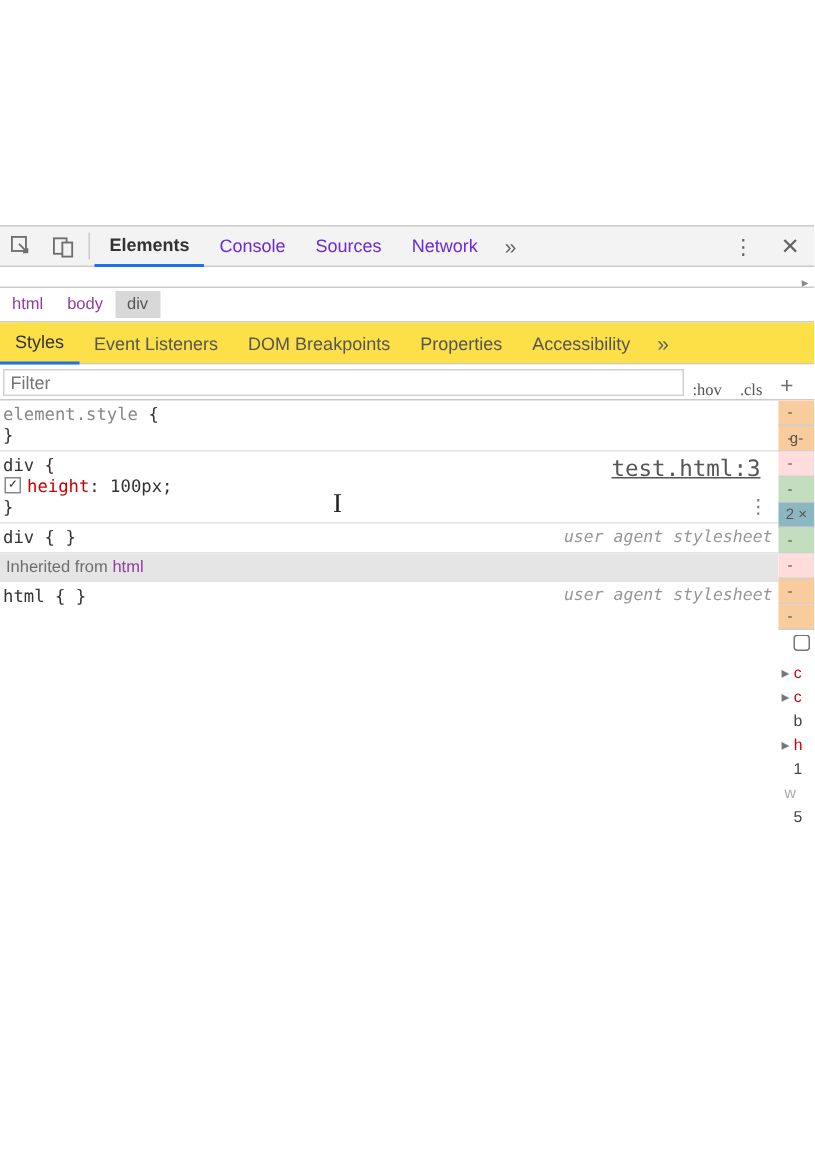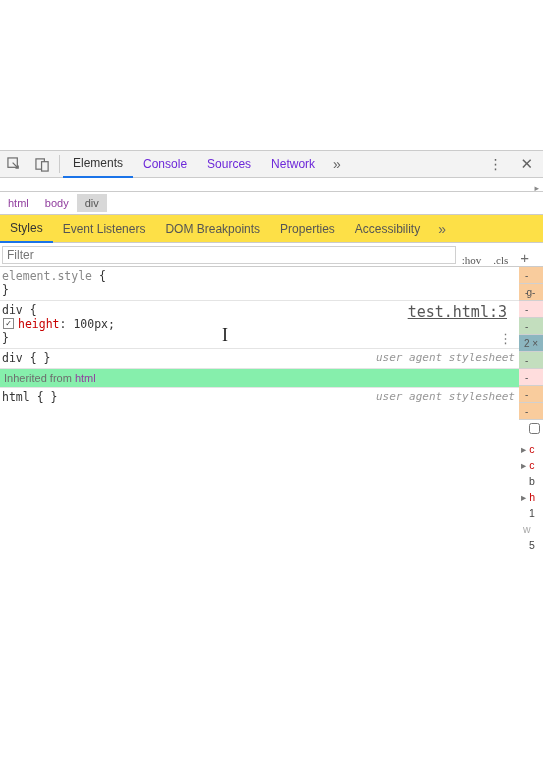--- a/index.html
+++ b/index.html
@@ -4,21 +4,21 @@
   <style>
     * { box-sizing: border-box; }
     body { margin:0; padding:0; font-family: "Segoe UI", Arial, sans-serif; font-size:12px; color:#333; background:#fff; width:543px; height:769px; overflow:hidden; position:relative;}
     .top-gap { height:150px; background:#fff;}
     .toolbar { height:28px; border-top:1px solid #cbcbcb; border-bottom:1px solid #cbcbcb; display:flex; align-items:stretch; background:#f3f3f3;}
     .tb-btn { display:flex; align-items:center; justify-content:center; width:28px; color:#444; }
     .tb-btn svg { width:15px; height:15px; stroke:#6e6e6e; fill:none; }
     .tb-sep { width:1px; background:#cbcbcb; margin:4px 3px;}
     .tabs { display:flex; align-items:center; gap:0; }
     .tab { padding:0 10px; height:28px; display:flex; align-items:center; color:#6d28d9; cursor:default;}
-    .tab.active { color:#333; border-bottom:2px solid #1a73e8; font-weight:400; height:28px;}
+    .tab.active { color:#333; border-bottom:2px solid #1a73e8; font-weight:700; height:28px;}
     .tb-right { margin-left:auto; display:flex; align-items:center;}
     .expand-icon { font-size:14px; color:#636363; padding:0 8px;}
     .kebab { padding:0 8px; font-size:14px; color:#636363;}
     .close-x { padding:0 10px; font-size:15px; color:#636363;}
 
     .dom-path-bar { height:14px; border-bottom:1px solid #cbcbcb; background:#fff; position:relative;}
     .dom-path-bar::after{ content:"▸"; position:absolute; right:4px; bottom:-2px; font-size:9px; color:#888;}
 
     .breadcrumbs { height:23px; border-bottom:1px solid #cbcbcb; display:flex; align-items:center; font-size:11px; background:#fff;}
     .crumb { padding:3px 8px; color:#903d9e; cursor:default;}
@@ -42,21 +42,21 @@
     .sel-span { color:#333;}
     .brace { color:#333;}
     .prop-line { padding-left:16px; position:relative;}
     .prop-name { color:#c80000;}
     .prop-val { color:#333;}
     .prop-val.kw { font-style:italic;}
     .ua { font-style: italic; color:#777;}
     .src-link { position:absolute; right:12px; top:2px; font-size:15px; color:#555; text-decoration:underline;}
     .ua-label { position:absolute; right:4px; top:2px; font-size:11px; font-style:italic; color:#969696;}
     .check { position:absolute; left:1px; top:1px; width:11px; height:11px; border:1px solid #888; background:#fff; font-size:9px; line-height:9px; text-align:center; color:#333;}
-    .inh-bar { background:#86efac; color:#6d6d6d; padding:3px 4px; border-bottom:1px solid #e4e4e4; font-family:"Segoe UI",Arial,sans-serif; font-size:11px;}
+    .inh-bar { background:#e5e5e5; color:#6d6d6d; padding:3px 4px; border-bottom:1px solid #e4e4e4; font-family:"Segoe UI",Arial,sans-serif; font-size:11px;}
     .inh-bar .from-el{ color:#903d9e;}
     .rule-block .more-dots { position:absolute; right:6px; bottom:2px; letter-spacing:1px; color:#777; font-size:13px;}
     .ibeam { position:absolute; left:222px; top:325px; font-family:serif; font-size:18px; color:#222;}
 
     .strip-row { height:17px; border-bottom:1px solid #d0d0d0; position:relative; font-size:10px; color:#555; display:flex; justify-content:center; align-items:center;}
     .strip-row.m1{ background:#f9cc9d;}
     .strip-row.b1{ background:#fdd;}
     .strip-row.p1{ background:#c3debe;}
     .strip-row.c1{ background:#8cb6c0;}
     .strip-row .dash{ position:absolute; left:6px;}

